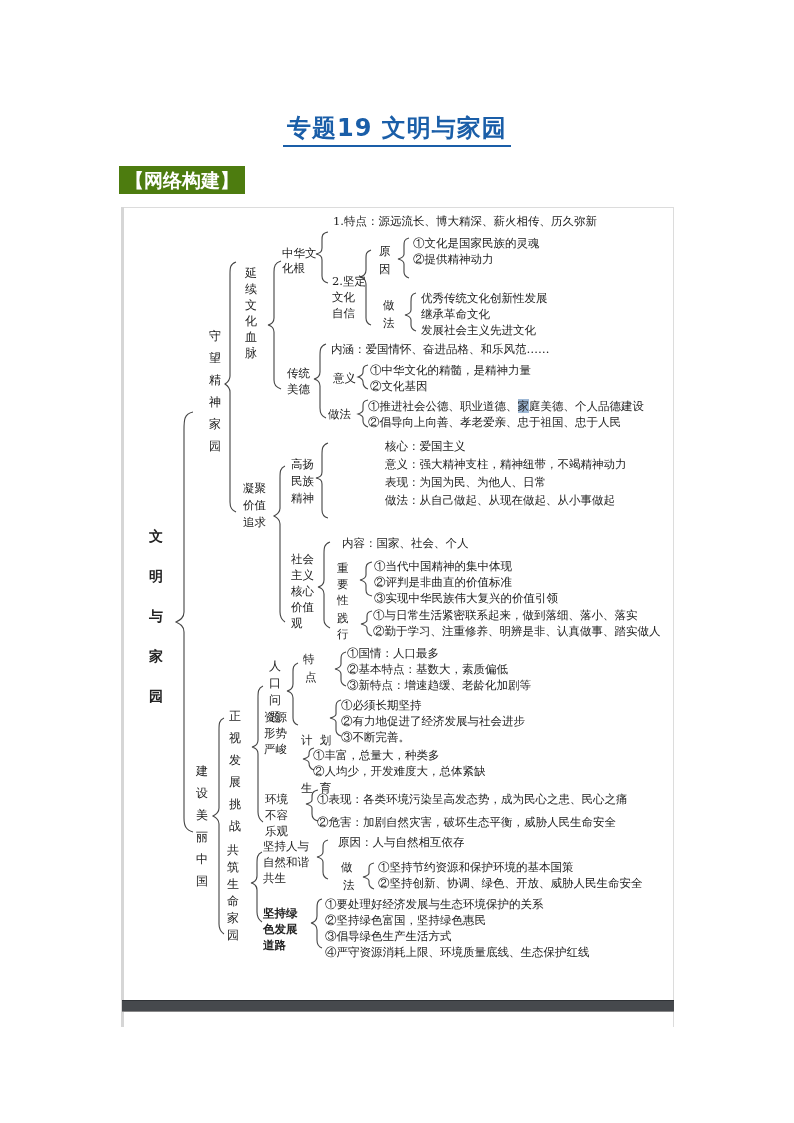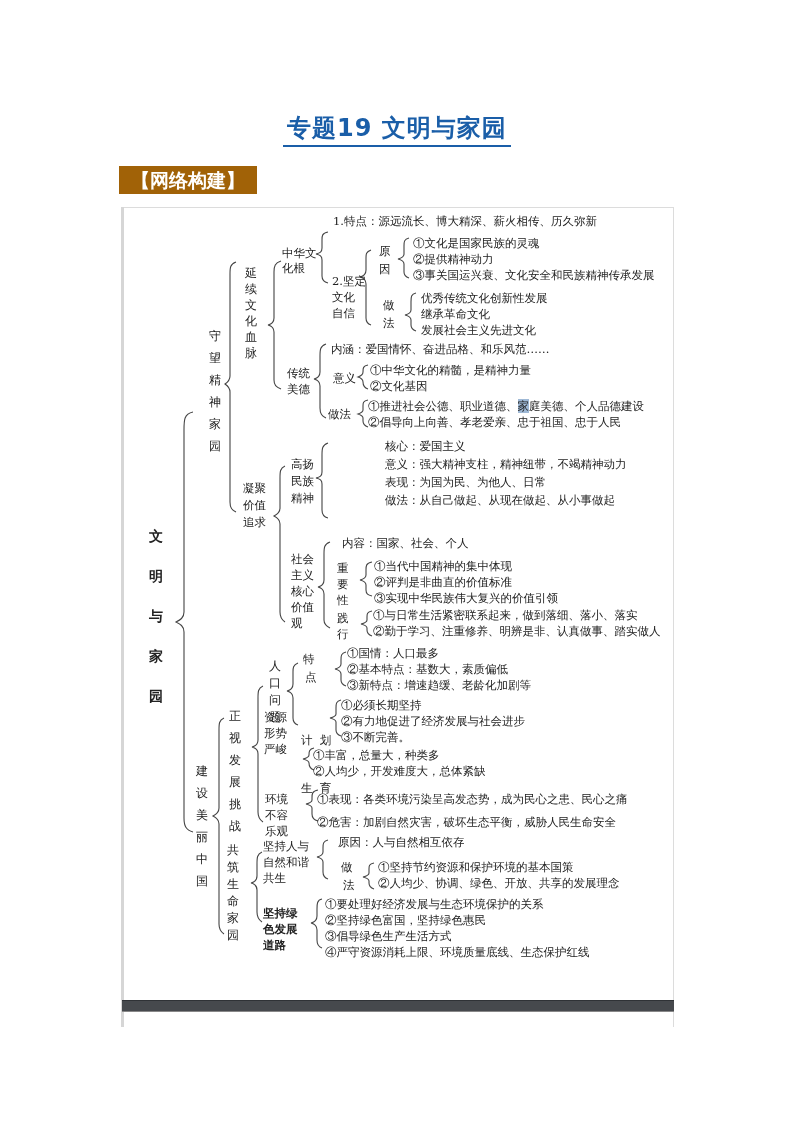--- a/index.html
+++ b/index.html
@@ -2,22 +2,22 @@
 <html><head>
 <meta charset="utf-8">
 <style>
   html, body { margin:0; padding:0; background:#ffffff; }
   body { width:794px; height:1123px; position:relative; overflow:hidden;
          font-family: "DejaVu Serif", "Liberation Serif", serif; color:#222; }
   .abs { position:absolute; white-space:nowrap; }
   .title { left:0; width:794px; top:112px; text-align:center; }
   .title span { display:inline-block; font-family:"DejaVu Sans", sans-serif; font-weight:bold;
                 font-size:24px; color:#1a5ea8; border-bottom:2px solid #1a5ea8; padding:0 4px 1px 4px; letter-spacing:1px; }
-  .section-tag { left:119px; top:166px; background:#a16207; color:#fff; font-family:"DejaVu Sans", sans-serif;
-                 font-weight:bold; font-size:19px; padding:2px 12px; line-height:24px; }
+  .section-tag { left:119px; top:166px; background:#4d7c0f; color:#fff; font-family:"DejaVu Sans", sans-serif;
+                 font-weight:bold; font-size:19px; padding:2px 6px; line-height:24px; }
   .frame { left:121px; top:207px; width:553px; height:820px; border-top:1px solid #dcdcdc; }
   .frame-left { left:121px; top:207px; width:3px; height:820px; background:#d6d6d6; }
   .frame-right { left:673px; top:207px; width:1px; height:820px; background:#dcdcdc; }
   .frame-bar { left:122px; top:1000px; width:552px; height:10px; background:#46494d; border-top:1px solid #2f3236; border-bottom:1px solid #888; }
   .t { font-size:11.5px; line-height:15px; font-family:"DejaVu Serif", serif; color:#222; }
   .v { font-size:12px; line-height:22px; width:16px; text-align:center; white-space:normal; }
   .vb { font-size:14px; font-weight:bold; font-family:"DejaVu Sans", sans-serif; width:18px; text-align:center; white-space:normal; line-height:40px; }
   .blk { white-space:normal; font-size:11.5px; line-height:16px; }
   svg.br { position:absolute; left:0; top:0; overflow:visible; }
   .hl { background:#9fb9d6; }
@@ -112,21 +112,20 @@
   <div>文化</div>
   <div>自信</div>
 </div>
 <div class="abs t" style="left:379px; top:244px;">
   <div>原</div>
   <div style="margin-top:3px">因</div>
 </div>
 <div class="abs t blk" style="left:413px; top:235px;">
   <div>①文化是国家民族的灵魂</div>
   <div>②提供精神动力</div>
-  <div>③事关国运兴衰、文化安全和民族精神传承发展</div>
 </div>
 <div class="abs t" style="left:383px; top:298px;">
   <div>做</div>
   <div style="margin-top:3px">法</div>
 </div>
 <div class="abs t blk" style="left:421px; top:290px;">
   <div>优秀传统文化创新性发展</div>
   <div>继承革命文化</div>
   <div>发展社会主义先进文化</div>
 </div>
@@ -240,21 +239,21 @@
   <div>自然和谐</div>
   <div>共生</div>
 </div>
 <div class="abs t" style="left:338px; top:835px;">原因：人与自然相互依存</div>
 <div class="abs t blk" style="left:341px; top:858px; line-height:18px;">
   <div>做</div>
   <div style="padding-left:2px">法</div>
 </div>
 <div class="abs t blk" style="left:378px; top:859px;">
   <div>①坚持节约资源和保护环境的基本国策</div>
-  <div>②人均少、协调、绿色、开放、共享的发展理念</div>
+  <div>②坚持创新、协调、绿色、开放、威胁人民生命安全</div>
 </div>
 
 <div class="abs t blk" style="left:263px; top:905px;font-weight:bold;">
   <div>坚持绿</div>
   <div>色发展</div>
   <div>道路</div>
 </div>
 <div class="abs t blk" style="left:325px; top:896px;">
   <div>①要处理好经济发展与生态环境保护的关系</div>
   <div>②坚持绿色富国，坚持绿色惠民</div>

